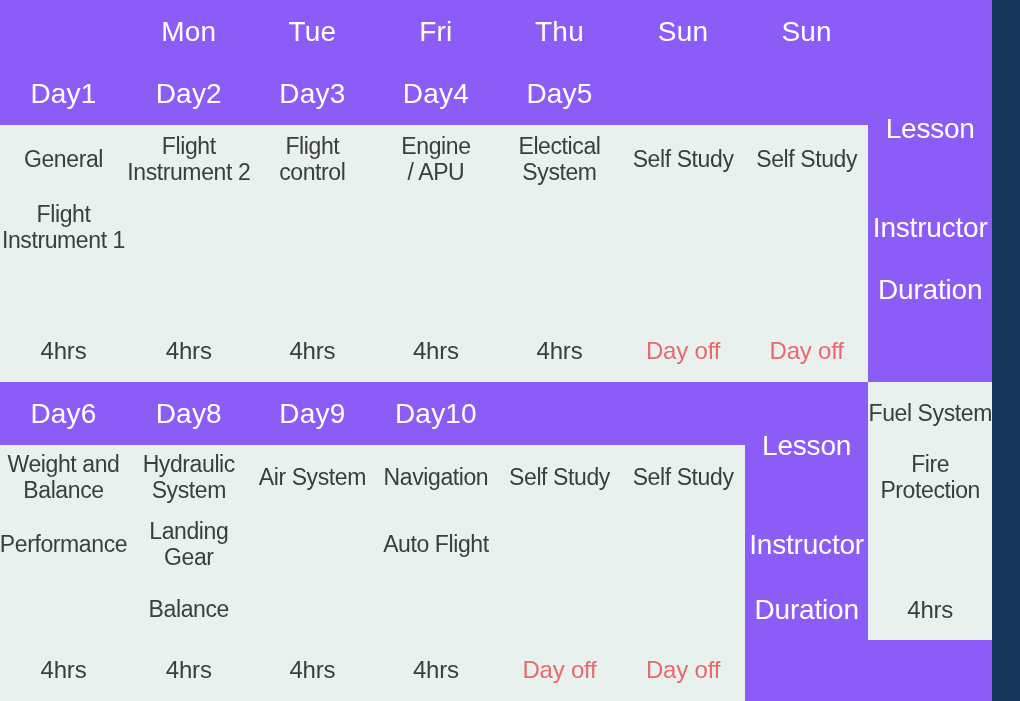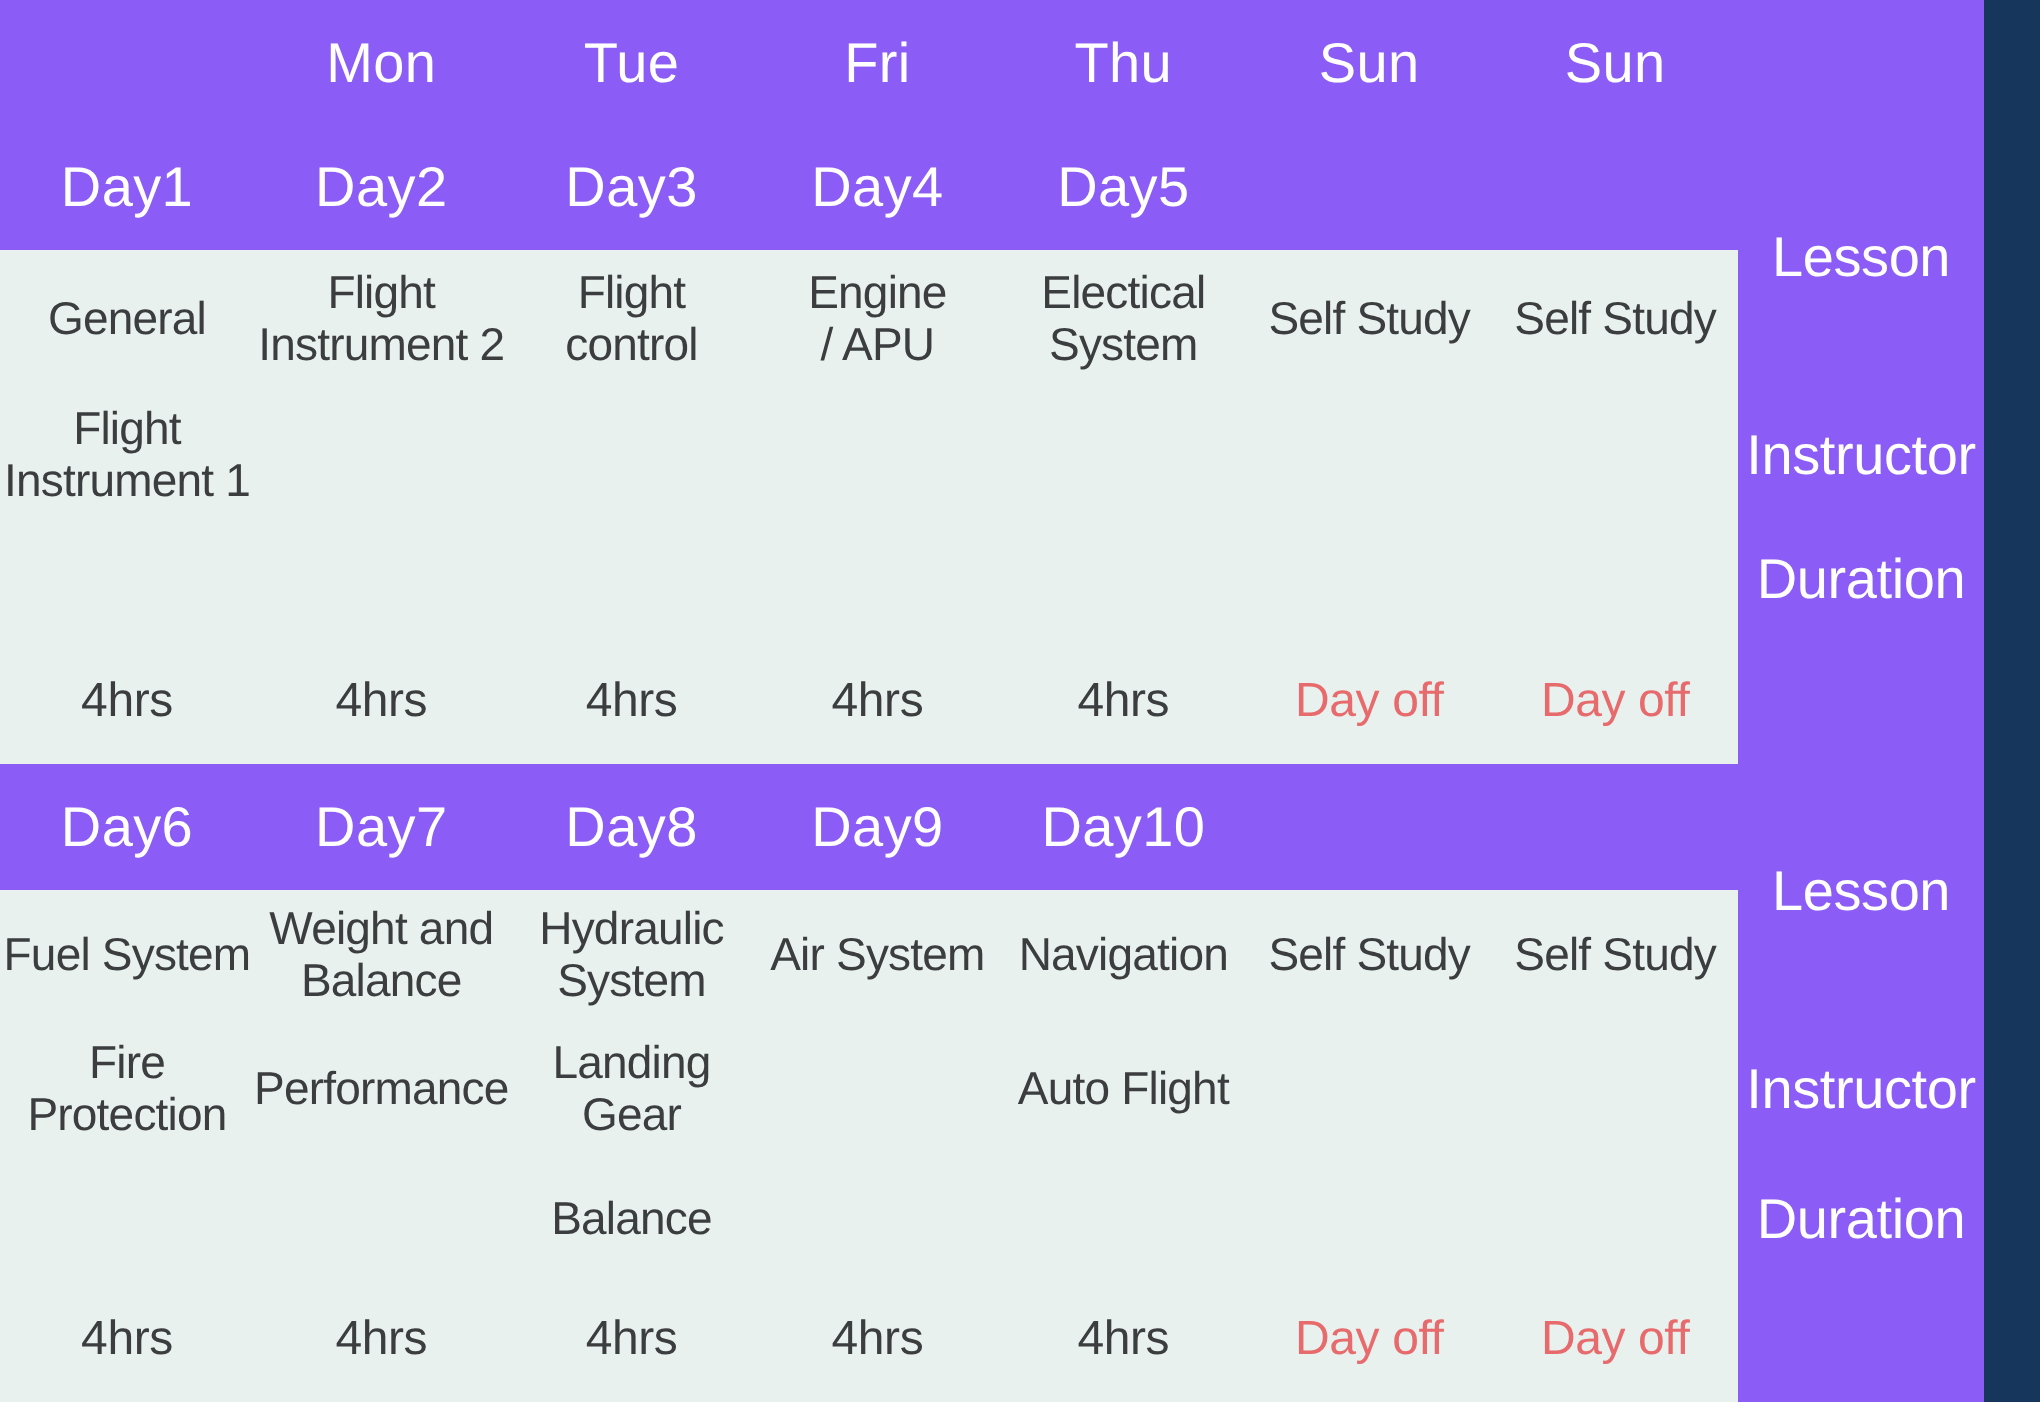--- a/index.html
+++ b/index.html
@@ -105,21 +105,20 @@
   <div class="cell lite dur">4hrs</div>
   <div class="cell lite dur">4hrs</div>
   <div class="cell lite dur">4hrs</div>
   <div class="cell lite dur">4hrs</div>
   <div class="cell lite dur">4hrs</div>
   <div class="cell lite dur off">Day off</div>
   <div class="cell lite dur off">Day off</div>
 
   <div class="cell"></div>
   <div class="cell hdr">Day6</div>
-  <div class="cell hdr">Day7</div>
   <div class="cell hdr">Day8</div>
   <div class="cell hdr">Day9</div>
   <div class="cell hdr">Day10</div>
   <div class="cell hdr"></div>
   <div class="cell hdr"></div>
 
   <div class="cell side-label span2">Lesson</div>
   <div class="cell lite lesson">Fuel System</div>
   <div class="cell lite lesson">Weight and
 Balance</div>

